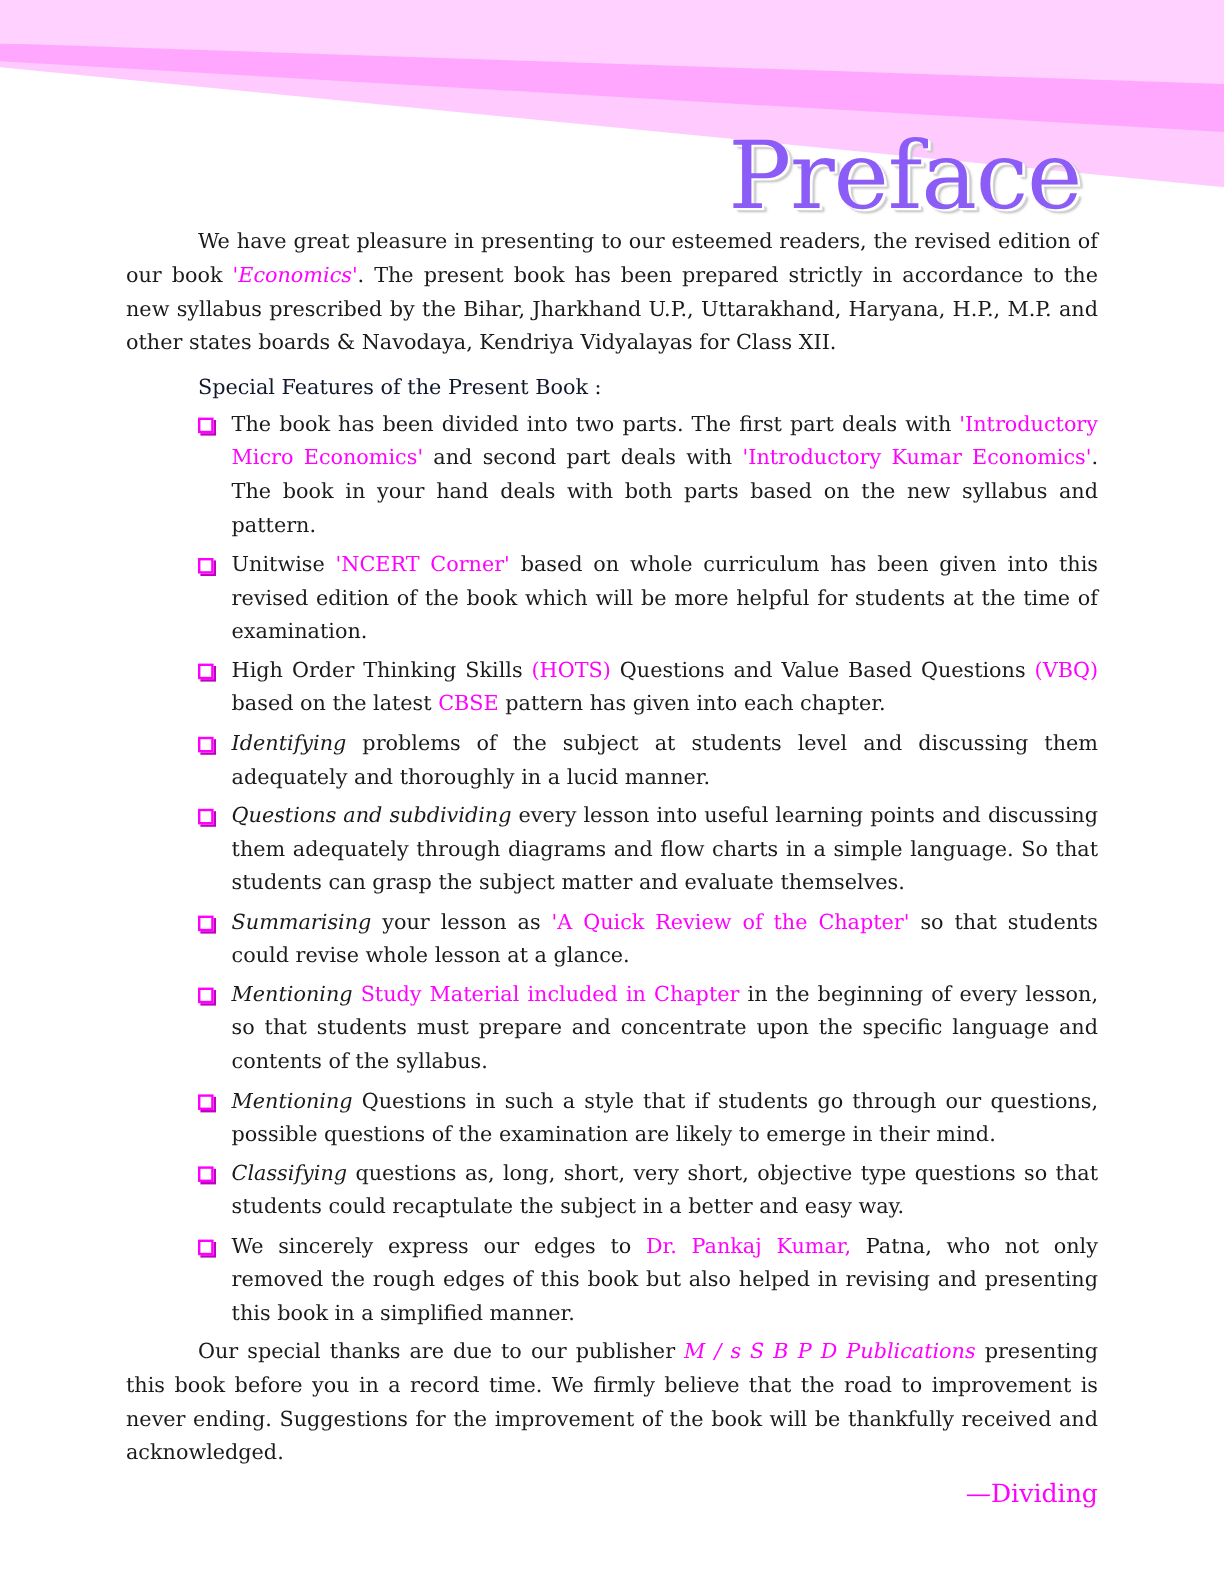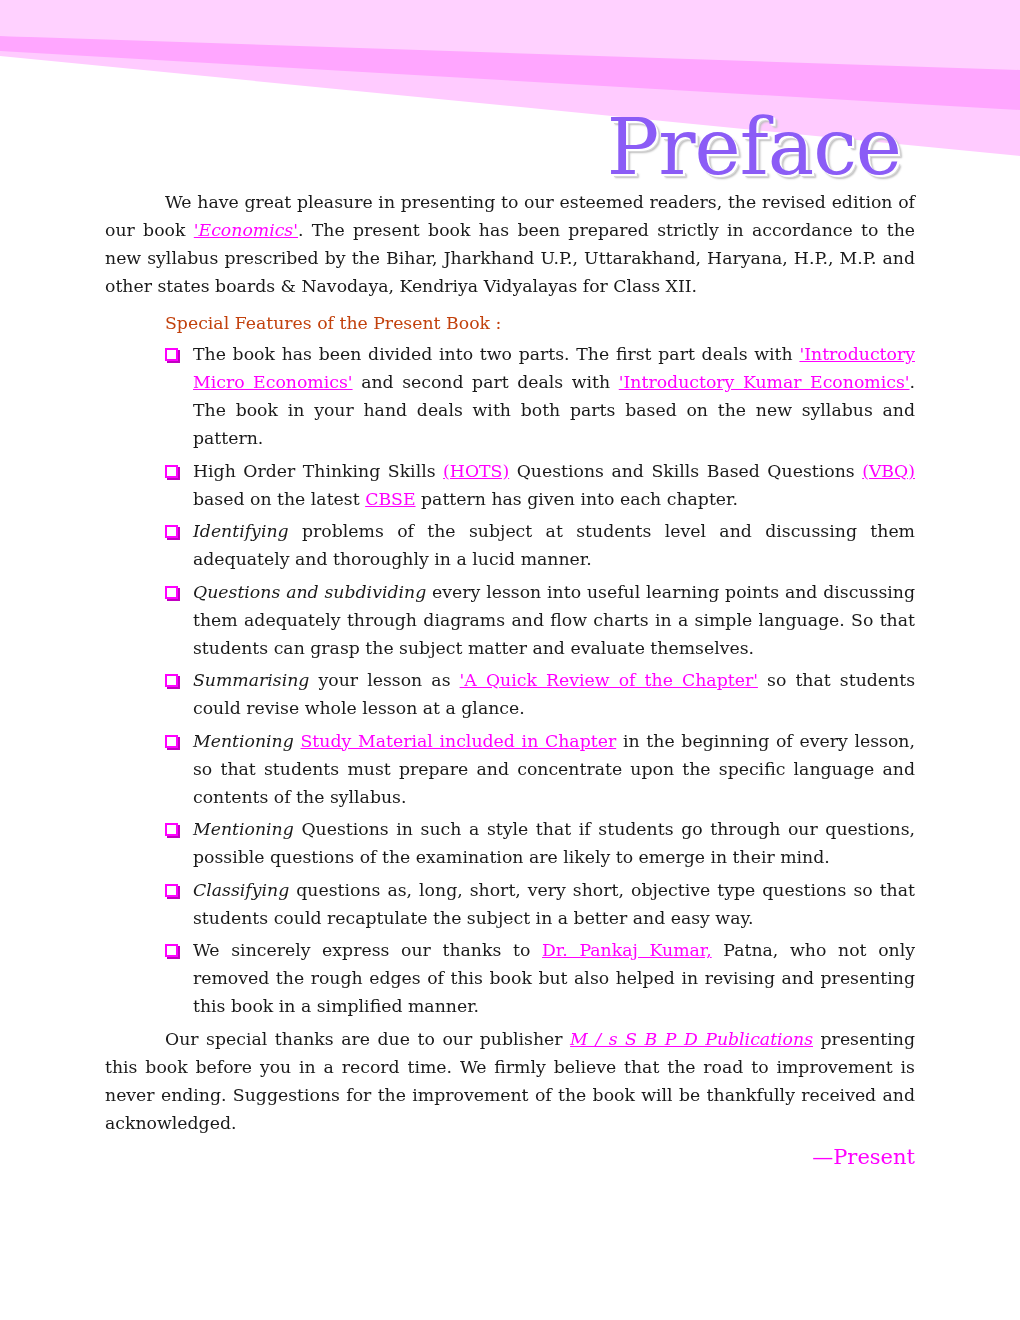--- a/index.html
+++ b/index.html
@@ -17,23 +17,23 @@
     letter-spacing: -1px;
     text-shadow: 1px 1px 0 #fff, 2px 2px 0 #fff, 3px 3px 0 #d6d6d6, 4px 4px 2px #bdbdbd;
     margin: 14px; font-weight: normal;
   }
   .content {
     position: absolute; left: 105px; top: 188px; width: 810px;
     font-size: 17.3px; line-height: 28px;
   }
   .content p { margin: 0; text-align: justify; }
   .indent { text-indent: 60px; }
-  .m { color: #ff00ff; text-decoration: underline; }
+  .m { color: #ff00ff; }
   .i { font-style: italic; }
-  .features-heading { color: #c2410c; margin: 9px 0 3px 60px !important; }
+  .features-heading { color: #0f172a; margin: 9px 0 3px 60px !important; }
   ul.features { list-style: none; margin: 0; padding: 0 0 0 88px; }
   ul.features li { position: relative; margin: 0 0 4.5px 0; text-align: justify; }
   .bullet {
     position: absolute; left: -28px; top: 8px;
     width: 9px; height: 9px;
     border: 2px solid #ff00ff;
     box-shadow: 2px 2px 0 #c000c0;
     background: #fff;
   }
   .closing { margin-top: 3px !important; }
@@ -51,34 +51,35 @@
 <h1 class="title">Preface</h1>
 
 <div class="content">
   <p class="indent"><span>We have great pleasure in presenting to our esteemed readers, the revised edition of our book </span><span class="m i">'Economics'</span><span>. The present book has been prepared strictly in accordance to the new syllabus prescribed by the Bihar, Jharkhand U.P., Uttarakhand, Haryana, H.P., M.P. and other states boards &amp; Navodaya, Kendriya Vidyalayas for Class XII.</span></p>
 
   <p class="features-heading">Special Features of the Present Book :</p>
 
   <ul class="features">
     <li><span class="bullet"></span><span>The book has been divided into two parts. The first part deals with </span><span class="m">'Introductory Micro Economics'</span><span> and second part deals with </span><span class="m">'Introductory Kumar Economics'</span><span>. The book in your hand deals with both parts based on the new syllabus and pattern.</span></li>
 
+    <li><span class="bullet"></span><span>Unitwise </span><span class="m">'NCERT Corner'</span><span> based on whole curriculum has been given into this revised edition of the book which will be more helpful for students at the time of examination.</span></li>
 
-    <li><span class="bullet"></span><span>High Order Thinking Skills </span><span class="m">(HOTS)</span><span> Questions and Skills Based Questions </span><span class="m">(VBQ)</span><span> based on the latest </span><span class="m">CBSE</span><span> pattern has given into each chapter.</span></li>
+    <li><span class="bullet"></span><span>High Order Thinking Skills </span><span class="m">(HOTS)</span><span> Questions and Value Based Questions </span><span class="m">(VBQ)</span><span> based on the latest </span><span class="m">CBSE</span><span> pattern has given into each chapter.</span></li>
 
     <li><span class="bullet"></span><span class="i">Identifying</span><span> problems of the subject at students level and discussing them adequately and thoroughly in a lucid manner.</span></li>
 
     <li><span class="bullet"></span><span class="i">Questions and subdividing</span><span> every lesson into useful learning points and discussing them adequately through diagrams and flow charts in a simple language. So that students can grasp the subject matter and evaluate themselves.</span></li>
 
     <li><span class="bullet"></span><span class="i">Summarising</span><span> your lesson as </span><span class="m">'A Quick Review of the Chapter'</span><span> so that students could revise whole lesson at a glance.</span></li>
 
     <li><span class="bullet"></span><span class="i">Mentioning</span><span> </span><span class="m">Study Material included in Chapter</span><span> in the beginning of every lesson, so that students must prepare and concentrate upon the specific language and contents of the syllabus.</span></li>
 
     <li><span class="bullet"></span><span class="i">Mentioning</span><span> Questions in such a style that if students go through our questions, possible questions of the examination are likely to emerge in their mind.</span></li>
 
     <li><span class="bullet"></span><span class="i">Classifying</span><span> questions as, long, short, very short, objective type questions so that students could recaptulate the subject in a better and easy way.</span></li>
 
-    <li><span class="bullet"></span><span>We sincerely express our thanks to </span><span class="m">Dr. Pankaj Kumar,</span><span> Patna, who not only removed the rough edges of this book but also helped in revising and presenting this book in a simplified manner.</span></li>
+    <li><span class="bullet"></span><span>We sincerely express our edges to </span><span class="m">Dr. Pankaj Kumar,</span><span> Patna, who not only removed the rough edges of this book but also helped in revising and presenting this book in a simplified manner.</span></li>
   </ul>
 
   <p class="indent closing"><span>Our special thanks are due to our publisher </span><span class="m i">M / s S B P D Publications</span><span> presenting this book before you in a record time. We firmly believe that the road to improvement is never ending. Suggestions for the improvement of the book will be thankfully received and acknowledged.</span></p>
 
-  <p class="sign">—Present</p>
+  <p class="sign">—Dividing</p>
 </div>
 
 </body></html>

